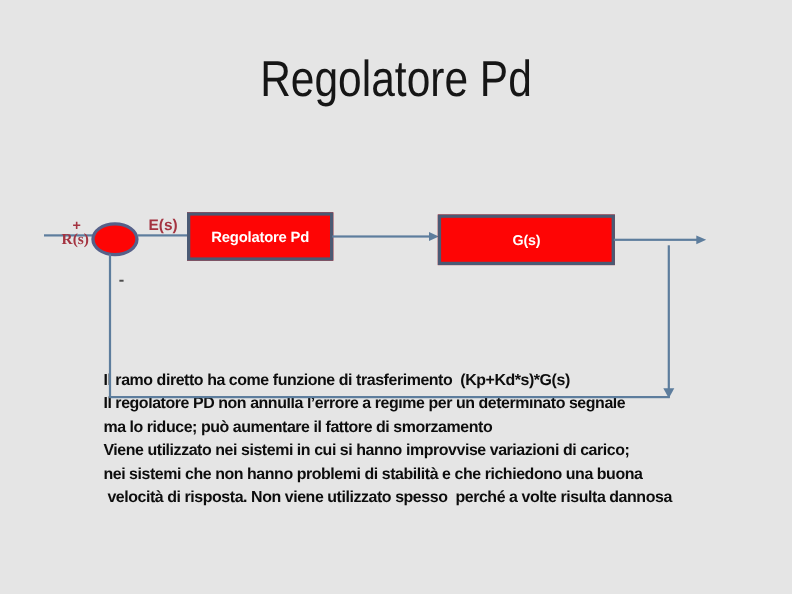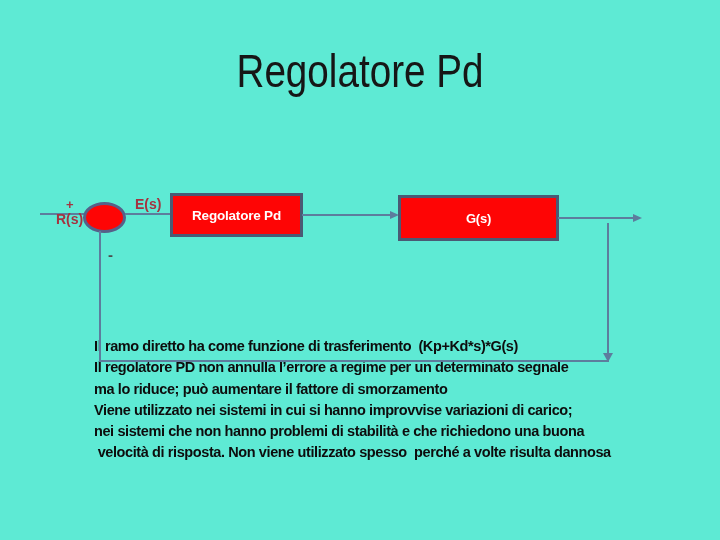--- a/index.html
+++ b/index.html
@@ -5,21 +5,21 @@
   html, body {
     margin: 0;
     padding: 0;
     background: #ffffff;
     font-family: "Liberation Sans", sans-serif;
   }
   .slide {
     position: relative;
     width: 720px;
     height: 540px;
-    background: #5eead4;
+    background: #e5e5e5;
     overflow: hidden;
   }
   .slide-title {
     position: absolute;
     left: 0;
     right: 0;
     top: 44px;
     text-align: center;
     font-size: 46px;
     font-weight: 400;
@@ -108,21 +108,21 @@
     <div class="note-line">ma lo riduce; può aumentare il fattore di smorzamento</div>
     <div class="note-line">Viene utilizzato nei sistemi in cui si hanno improvvise variazioni di carico;</div>
     <div class="note-line">nei sistemi che non hanno problemi di stabilità e che richiedono una buona</div>
     <div class="note-line"> velocità di risposta. Non viene utilizzato spesso  perché a volte risulta dannosa</div>
   </div>
 
   <div class="diagram">
 
     <div class="hline" style="left:40px; top:213px; width:45px;"></div>
     <div class="sig-label" style="left:66px; top:197px; font-size:13px;">+</div>
-    <div class="sig-label" style="left:56px; top:211px;">R(s)</div>
+    <div class="sig-label" style="left:56px; top:211px;font-family:Liberation Serif, serif;">R(s)</div>
 
     <div class="sum-junction"></div>
 
     <div class="hline" style="left:125px; top:213px; width:46px;"></div>
     <div class="sig-label" style="left:135px; top:196px;">E(s)</div>
 
     <div class="block controller">
       <span>Regolatore Pd</span>
     </div>
 

